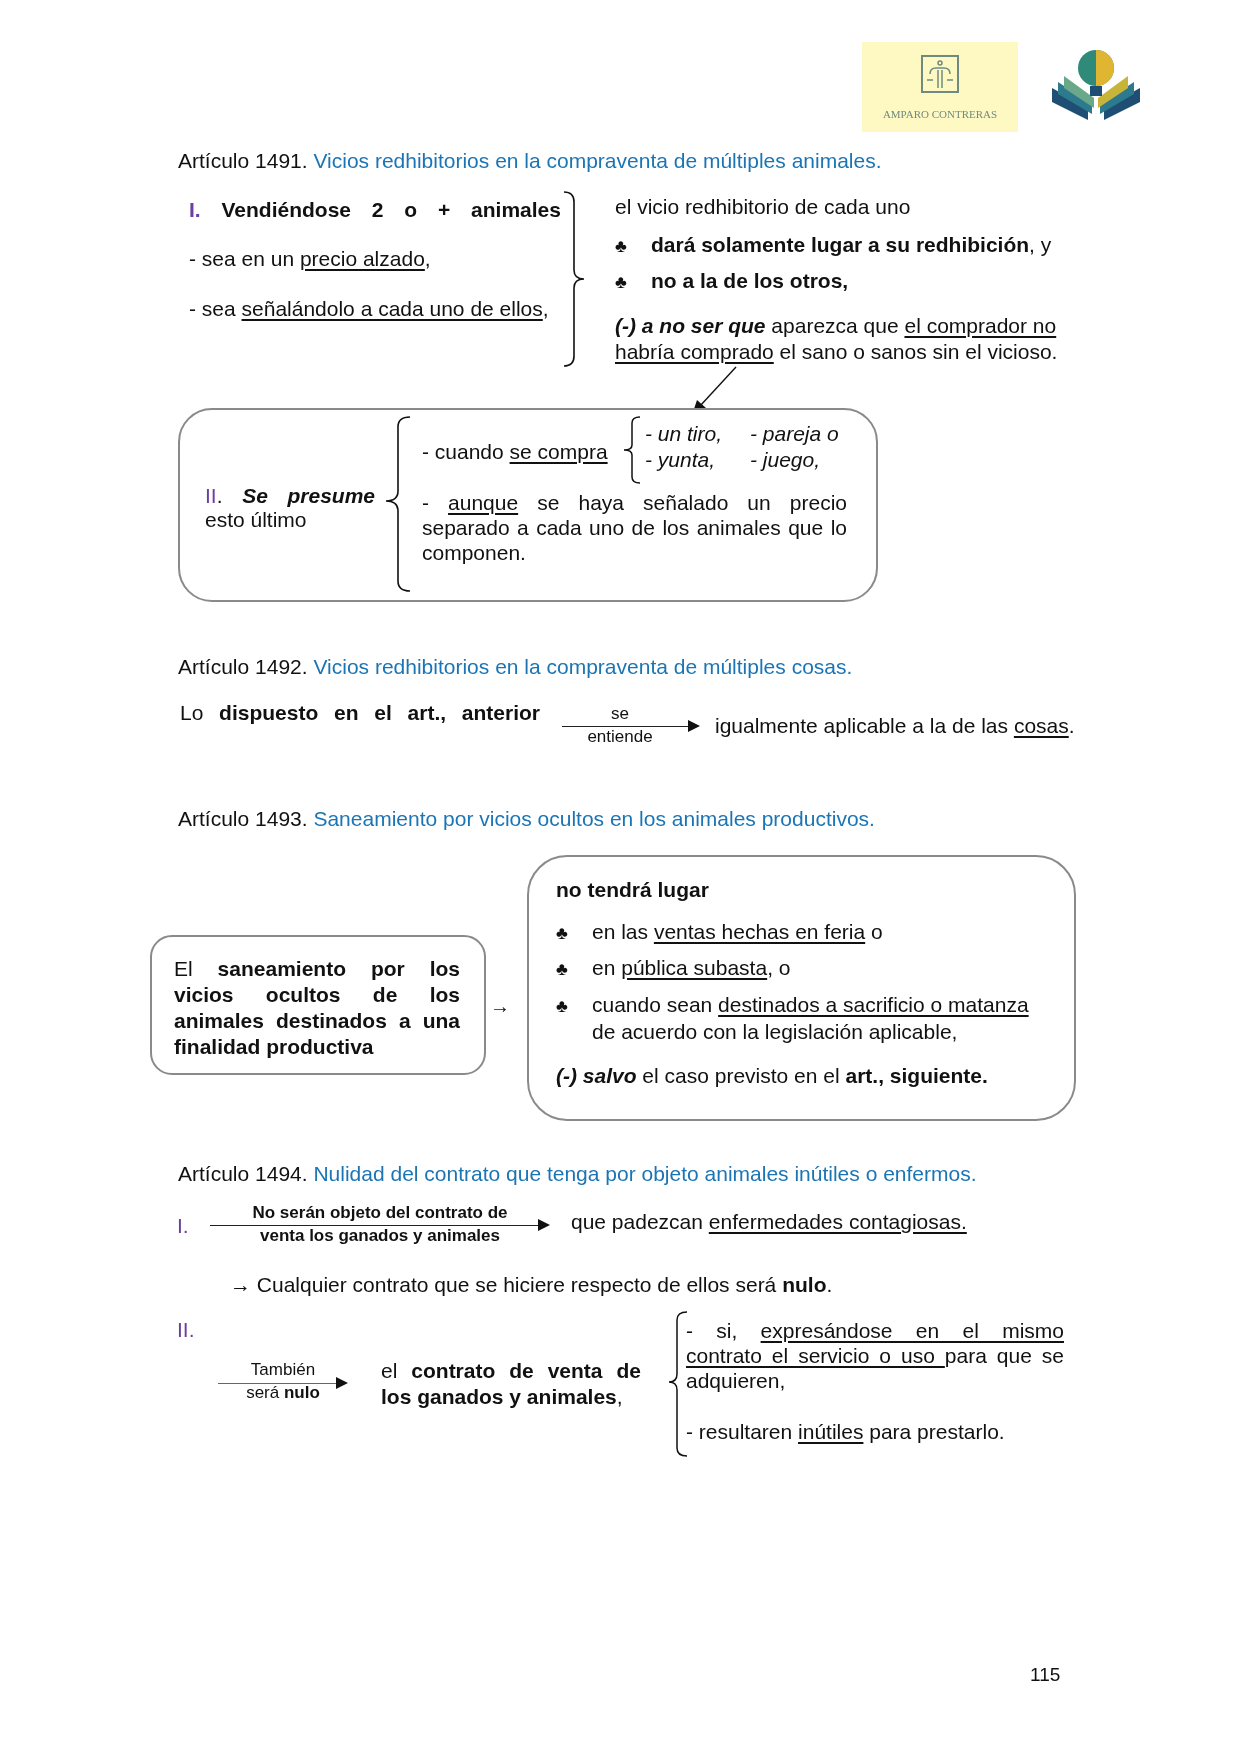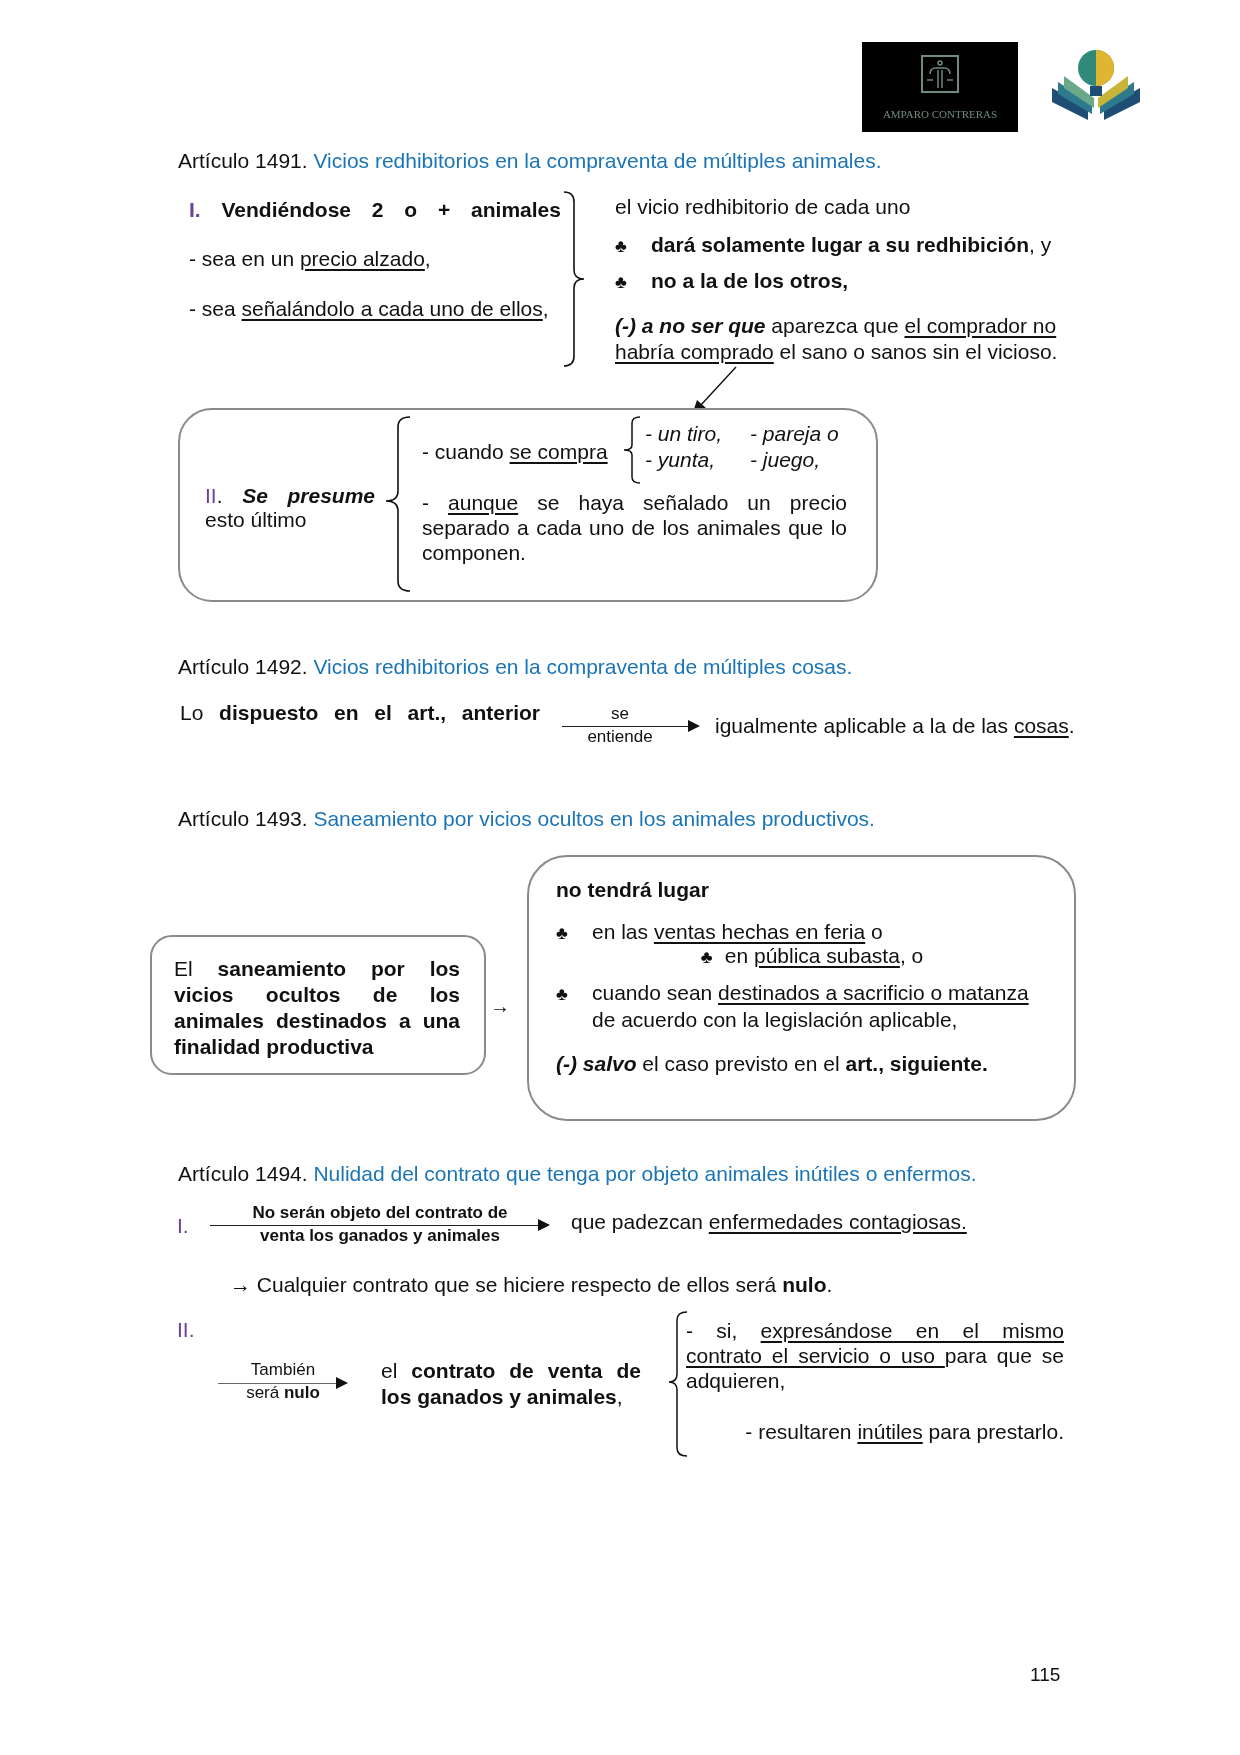--- a/index.html
+++ b/index.html
@@ -12,21 +12,21 @@
   .i { font-style:italic; }
   .u { text-decoration:underline; text-underline-offset:3px; }
   .num { color:#6B3FA0; }
   .j { text-align:justify; text-align-last:justify; }
   .box { position:absolute; border:2px solid #8a8a8a; background:#fff; }
   .club { display:inline-block; width:36px; font-size:18px; }
   .arrowline { position:absolute; height:0; border-top:1.6px solid #222; }
   .arrowhead { position:absolute; width:0; height:0; border-top:6px solid transparent; border-bottom:6px solid transparent; border-left:12px solid #111; }
   svg { position:absolute; overflow:visible; }
   .small { font-size:17px; }
-  .logo1 { background:#000000; }
+  .logo1 { background:#fef9c3; }
 </style>
 </head>
 <body>
 
 <div class="abs logo1" style="left:862px;top:42px;width:156px;height:90px;">
   <svg style="left:58px;top:12px;" width="40" height="40" viewBox="0 0 40 40">
     <rect x="2" y="2" width="36" height="36" fill="none" stroke="#6f8a80" stroke-width="2"></rect>
     <circle cx="20" cy="9" r="2" fill="none" stroke="#6f8a80" stroke-width="1.5"></circle>
     <path d="M10 20 Q10 14 16 14 L24 14 Q30 14 30 20" fill="none" stroke="#6f8a80" stroke-width="1.5"></path>
     <line x1="18" y1="16" x2="18" y2="34" stroke="#6f8a80" stroke-width="1.5"></line>
@@ -143,21 +143,21 @@
   <div class="j">vicios ocultos de los</div>
   <div class="j">animales destinados a una</div>
   <div>finalidad productiva</div>
 </div>
 <div class="abs" style="left:490px;top:995px;font-size:20px;">→</div>
 
 <div class="box" style="left:527px;top:855px;width:545px;height:262px;border-radius:40px;"></div>
 <div class="abs" style="left:556px;top:878px;width:500px;">
   <div class="b">no tendrá lugar</div>
   <div style="margin-top:18px;"><span class="club">♣</span><span>en las </span><span class="u">ventas hechas en feria</span><span> o</span></div>
-  <div style="text-align:center;"><span class="club">♣</span><span>en </span><span class="u">pública subasta</span><span>, o</span></div>
+  <div style="margin-top:12px;"><span class="club">♣</span><span>en </span><span class="u">pública subasta</span><span>, o</span></div>
   <div style="margin-top:12px;line-height:25px;"><span class="club">♣</span><span>cuando sean </span><span class="u">destinados a sacrificio o matanza</span><br><span style="display:inline-block;width:36px;"></span><span>de acuerdo con la legislación aplicable,</span></div>
   <div style="margin-top:20px;"><span class="b i">(-) salvo</span><span> el caso previsto en el </span><span class="b">art., siguiente.</span></div>
 </div>
 
 <div class="abs h" style="left:178px;top:1162px;">
   <span>Artículo 1494.</span>
   <span class="t">Nulidad del contrato que tenga por objeto animales inútiles o enfermos.</span>
 </div>
 
 <div class="abs num" style="left:177px;top:1214px;font-size:21px;">I.</div>
@@ -186,16 +186,16 @@
   <div class="j"><span>el </span><span class="b">contrato de venta de</span></div>
   <div><span class="b">los ganados y animales</span><span>,</span></div>
 </div>
 <svg style="left:665px;top:1310px;" width="26" height="150" viewBox="0 0 26 150">
   <path d="M22 2 Q12 2 12 10 L12 64 Q12 72 4 72 Q12 72 12 80 L12 138 Q12 146 22 146" fill="none" stroke="#111" stroke-width="1.5"></path>
 </svg>
 <div class="abs" style="left:686px;top:1318px;width:378px;line-height:25px;">
   <div class="j"><span>- si, </span><span class="u">expresándose en el mismo</span></div>
   <div class="j"><span class="u">contrato el servicio o uso </span><span>para que se</span></div>
   <div>adquieren,</div>
-  <div style="margin-top:26px;text-align:right;"><span>- resultaren </span><span class="u">inútiles</span><span> para prestarlo.</span></div>
+  <div style="margin-top:26px;"><span>- resultaren </span><span class="u">inútiles</span><span> para prestarlo.</span></div>
 </div>
 
 <div class="abs" style="left:1030px;top:1664px;font-size:19px;">115</div>
 
 </body></html>

